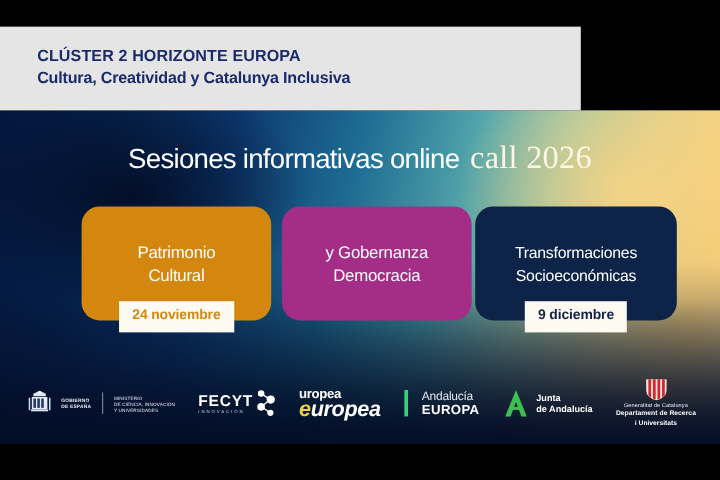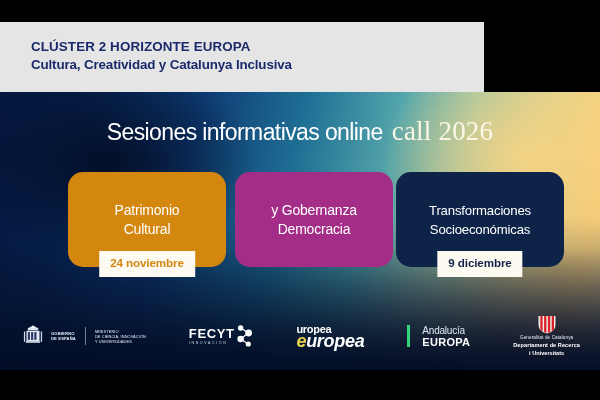--- a/index.html
+++ b/index.html
@@ -331,20 +331,30 @@
       </div>
 
       <div class="logo" id="logo-trade">
         <div class="trade-bar"></div>
         <div>
           <div class="trade-l1">Andalucía</div>
           <div class="trade-l2">EUROPA</div>
         </div>
       </div>
 
+      <div class="logo" id="logo-junta">
+        <svg width="24" height="26" viewBox="0 0 24 26">
+          <path d="M11 2 L20 24 L15.5 24 L11 12 L6.5 24 L2 24 Z" fill="#3fbf52"></path>
+          <rect x="7.4" y="16" width="7" height="2.6" fill="#3fbf52"></rect>
+        </svg>
+        <div>
+          <div class="junta-l1">Junta</div>
+          <div class="junta-l2">de Andalucía</div>
+        </div>
+      </div>
 
       <div class="logo" id="logo-gencat">
         <svg width="20" height="19" viewBox="0 0 20 19">
           <path d="M1.5 1 H18.5 V10 Q18.5 16.5 10 18.5 Q1.5 16.5 1.5 10 Z" fill="#f2e9e4"></path>
           <g fill="#d8232a">
             <path d="M3.3 1 H5.6 V16.4 Q4.3 15.6 3.3 14.4 Z"></path>
             <path d="M7.1 1 H9.4 V17.9 Q8.2 17.5 7.1 17.0 Z"></path>
             <path d="M10.9 1 H13.2 V17.0 Q12.1 17.5 10.9 17.9 Z"></path>
             <path d="M14.7 1 H17.0 V14.4 Q16.0 15.6 14.7 16.4 Z"></path>
           </g>

